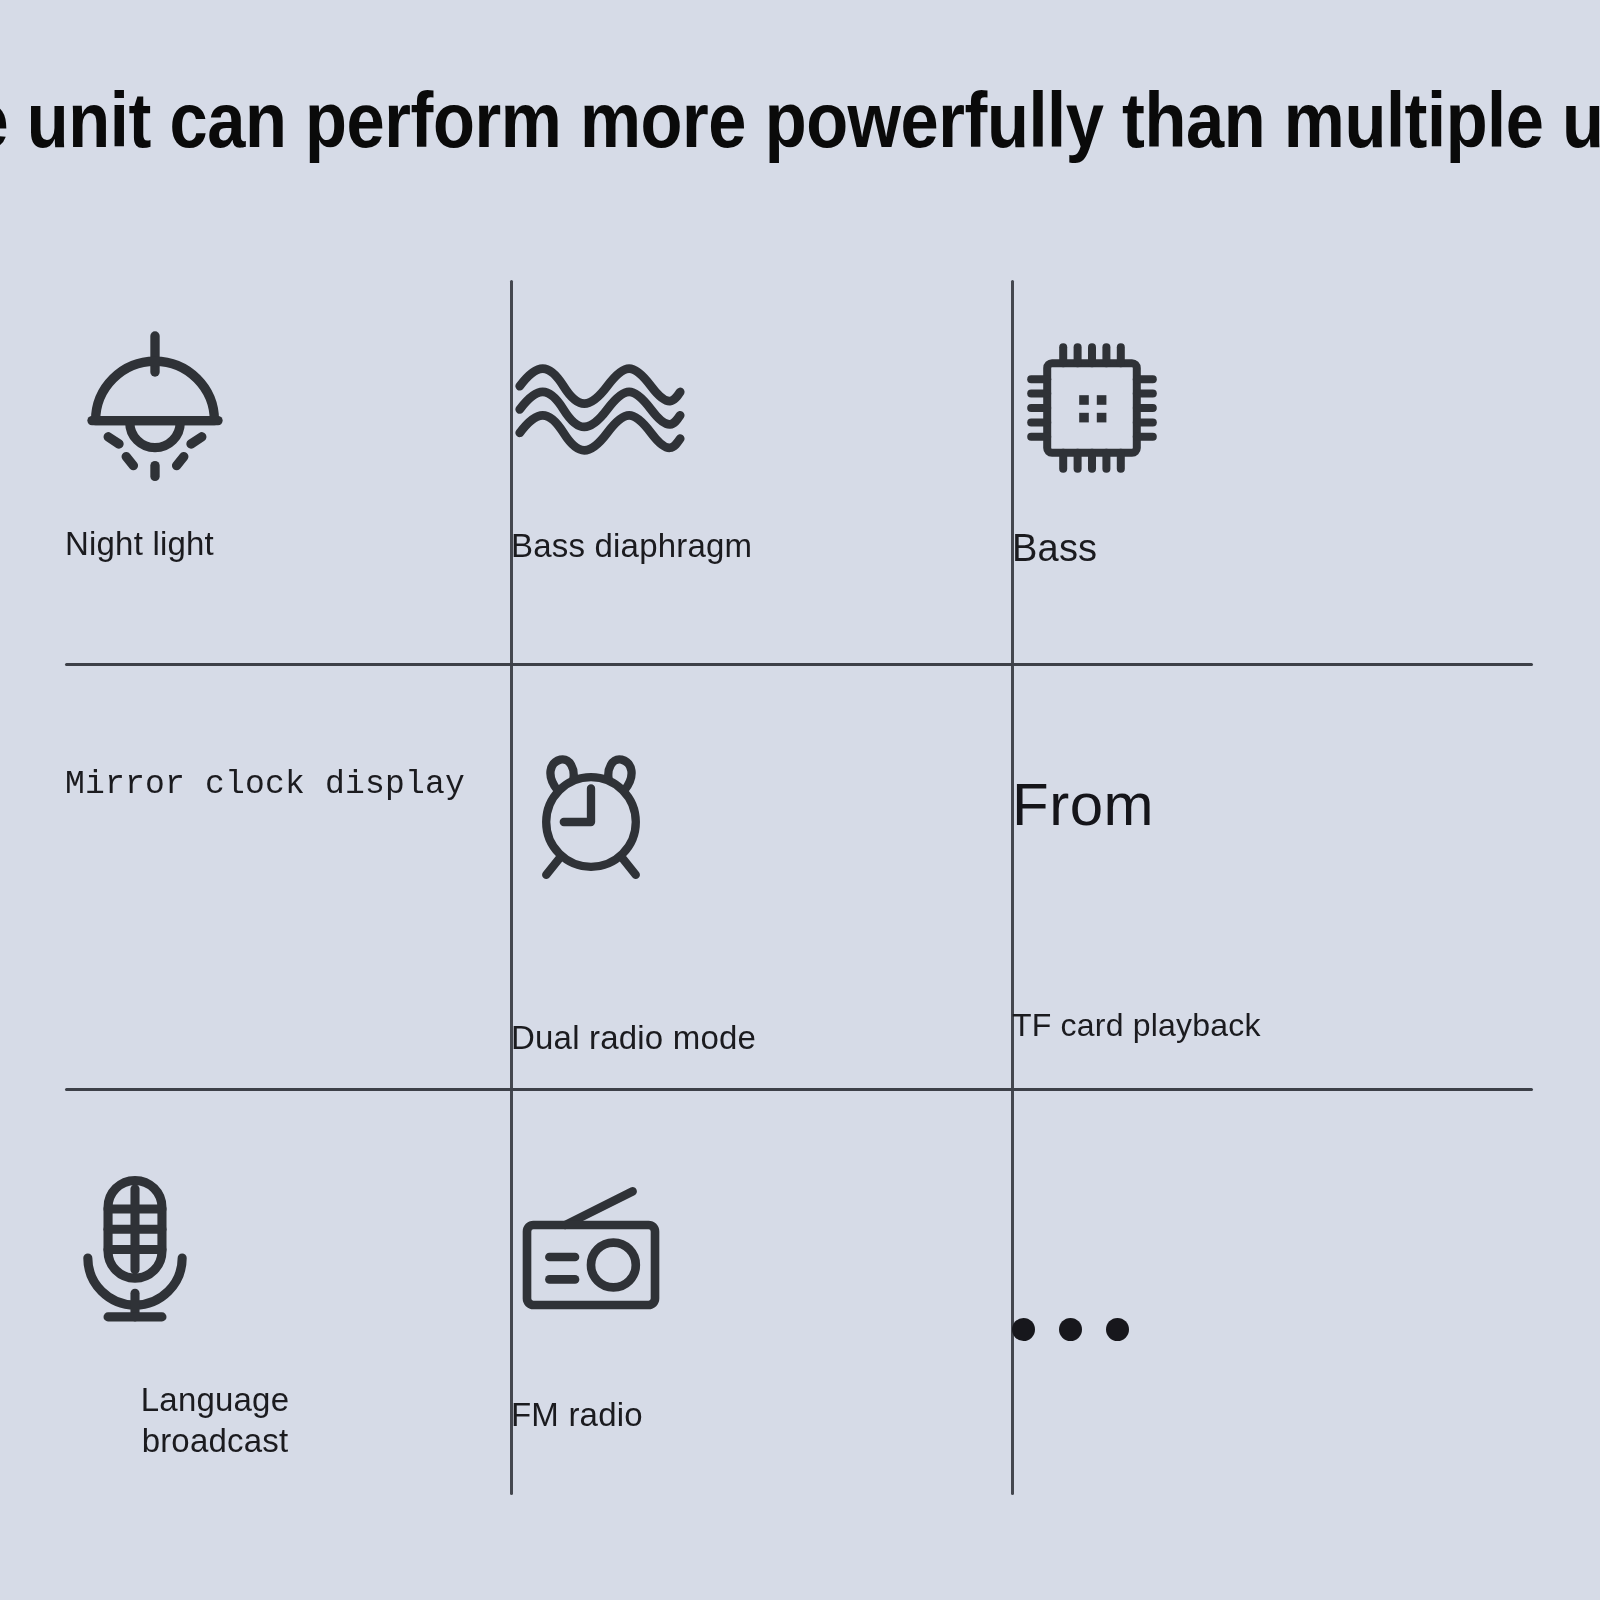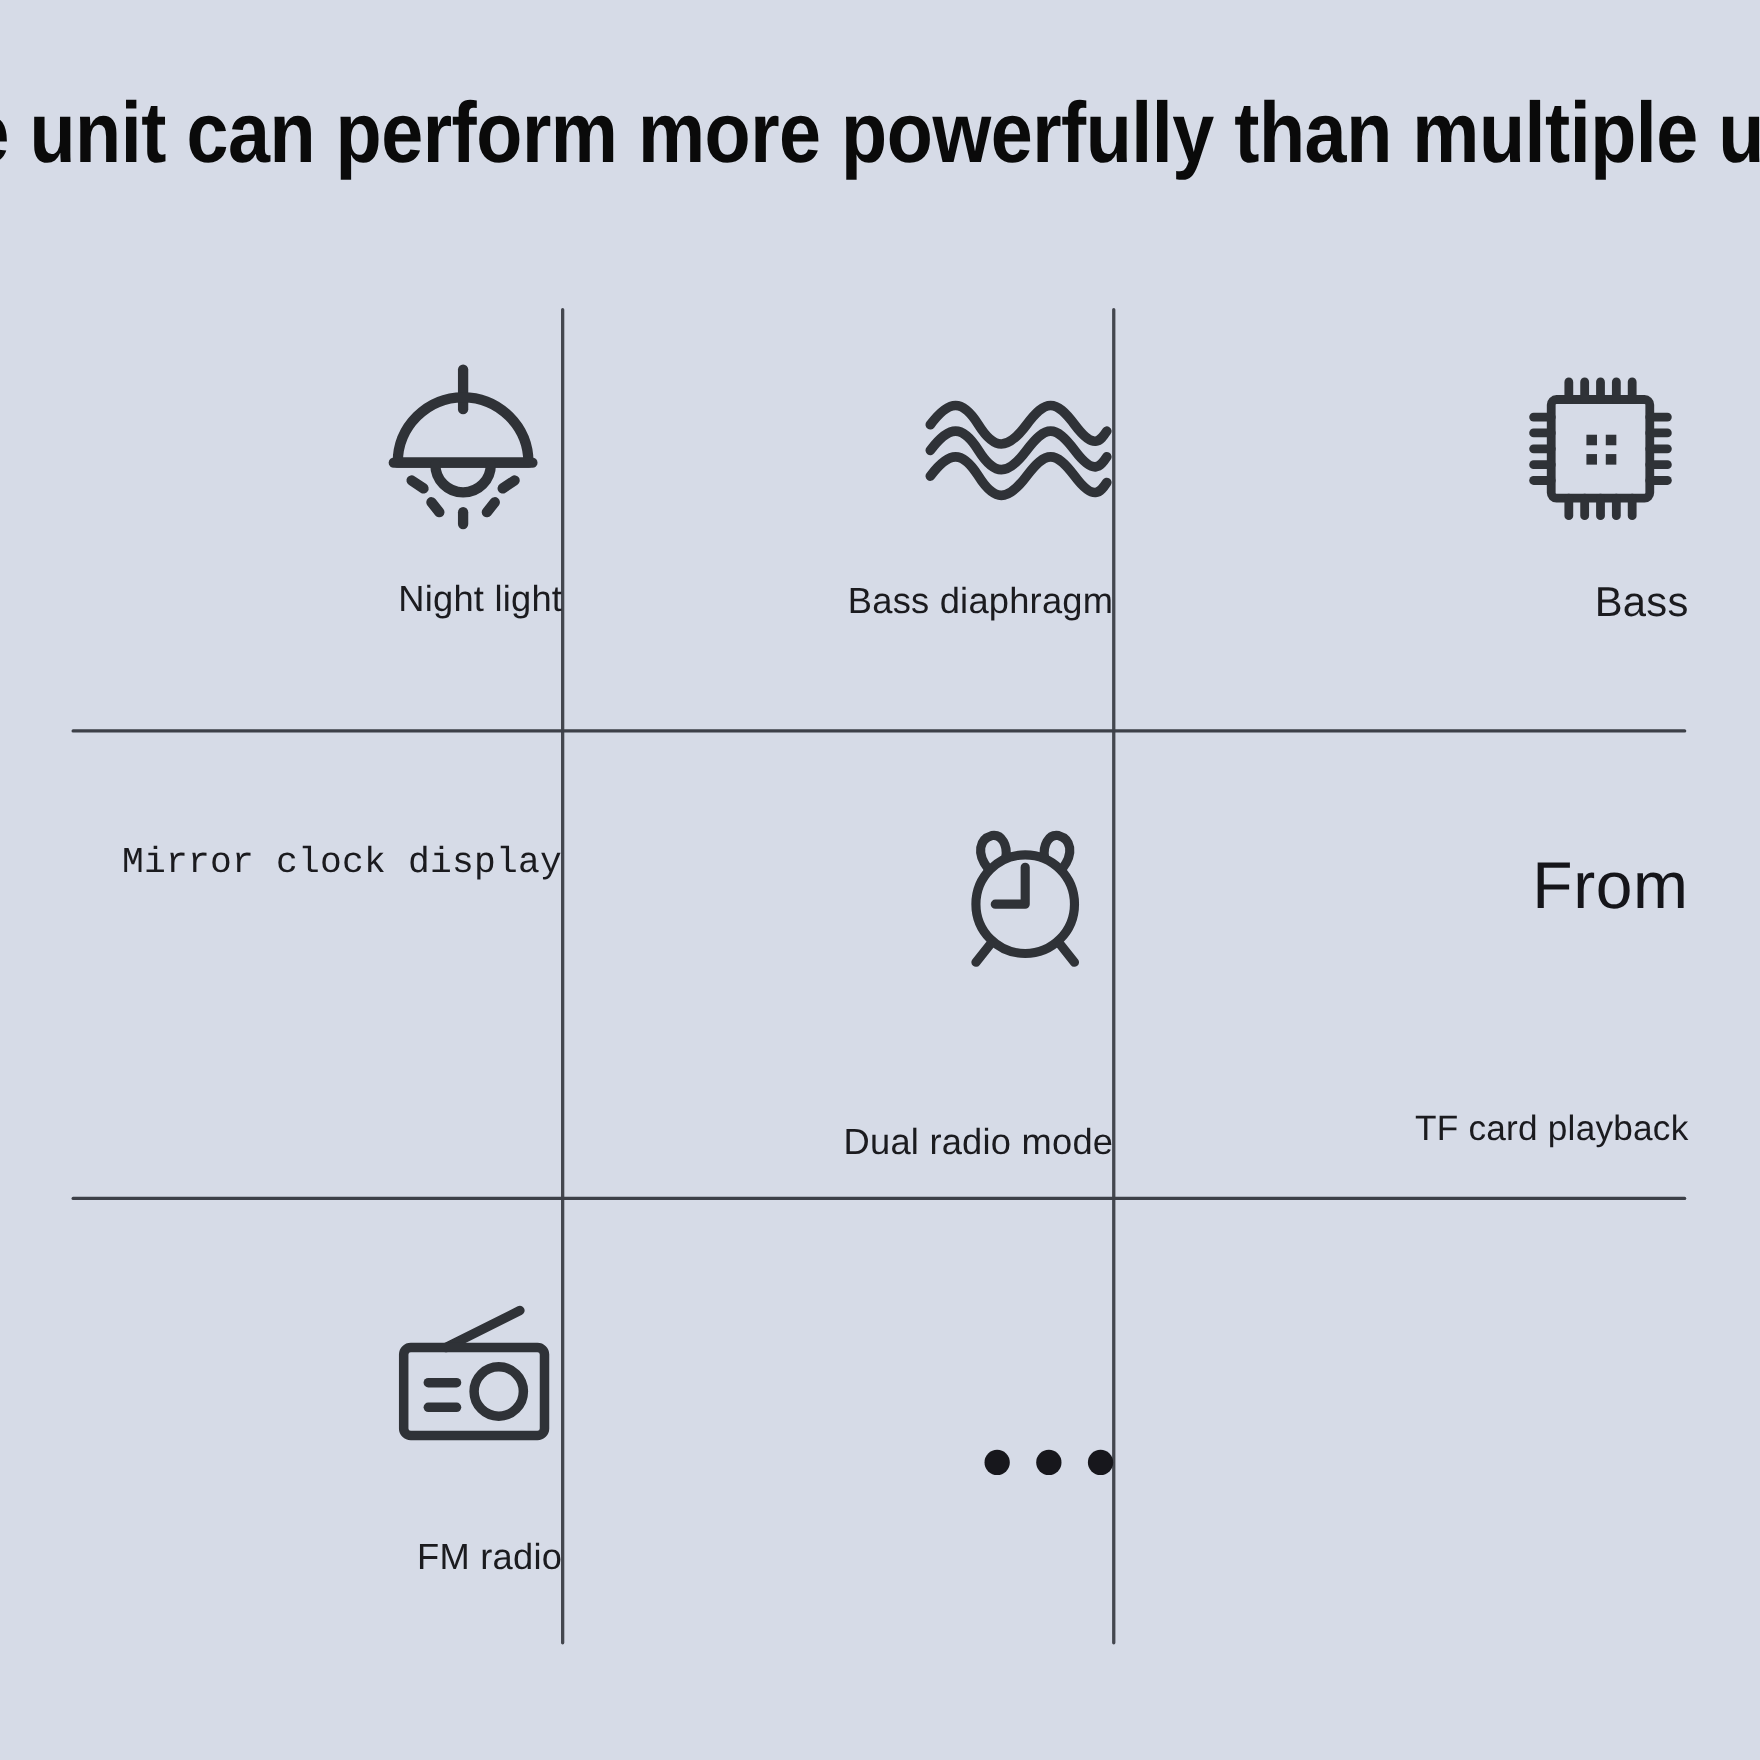--- a/index.html
+++ b/index.html
@@ -48,21 +48,21 @@
     width: 1470px;
     height: 1235px;
     display: grid;
     grid-template-columns: 446px 501px 523px;
     grid-template-rows: 399px 425px 411px;
   }
   .cell {
     position: relative;
     display: flex;
     flex-direction: column;
-    align-items: flex-end;
+    align-items: flex-start;
     box-sizing: border-box;
   }
   .icon-slot {
     display: flex;
     align-items: center;
     justify-content: center;
   }
   .cell-label {
     font-size: 33px;
     color: #1b1b1f;
@@ -229,20 +229,38 @@
     <div class="cell-label">Dual radio mode</div>
   </div>
 
   <div class="cell r2 cell-from">
     <div class="icon-slot">
       <span class="from-text">From</span>
     </div>
     <div class="cell-label">TF card playback</div>
   </div>
 
+  <div class="cell r3 cell-lang">
+    <div class="icon-slot">
+      <svg width="140" height="155" viewBox="0 0 80 92" fill="none" stroke="#2f3237" stroke-width="5.4" stroke-linecap="round" stroke-linejoin="round">
+        <rect x="24" y="5" width="32" height="58" rx="16"></rect>
+        <line x1="24" y1="22" x2="40" y2="22"></line>
+        <line x1="40" y1="22" x2="56" y2="22"></line>
+        <line x1="24" y1="34" x2="40" y2="34"></line>
+        <line x1="40" y1="34" x2="56" y2="34"></line>
+        <line x1="24" y1="46" x2="40" y2="46"></line>
+        <line x1="40" y1="46" x2="56" y2="46"></line>
+        <line x1="40" y1="10" x2="40" y2="58"></line>
+        <path d="M12 51 A28 28 0 0 0 68 51"></path>
+        <line x1="40" y1="72" x2="40" y2="86"></line>
+        <line x1="24" y1="86" x2="56" y2="86"></line>
+      </svg>
+    </div>
+    <div class="cell-label">Language broadcast</div>
+  </div>
 
   <div class="cell r3 cell-fm">
     <div class="icon-slot">
       <svg width="160" height="132" viewBox="0 0 100 82" fill="none" stroke="#2f3237" stroke-width="5.4" stroke-linecap="round" stroke-linejoin="round">
         <line x1="34" y1="26" x2="76" y2="5"></line>
         <rect x="10" y="26" width="80" height="50" rx="4"></rect>
         <circle cx="64" cy="51" r="14"></circle>
         <line x1="24" y1="46" x2="40" y2="46"></line>
         <line x1="24" y1="60" x2="40" y2="60"></line>
       </svg>

